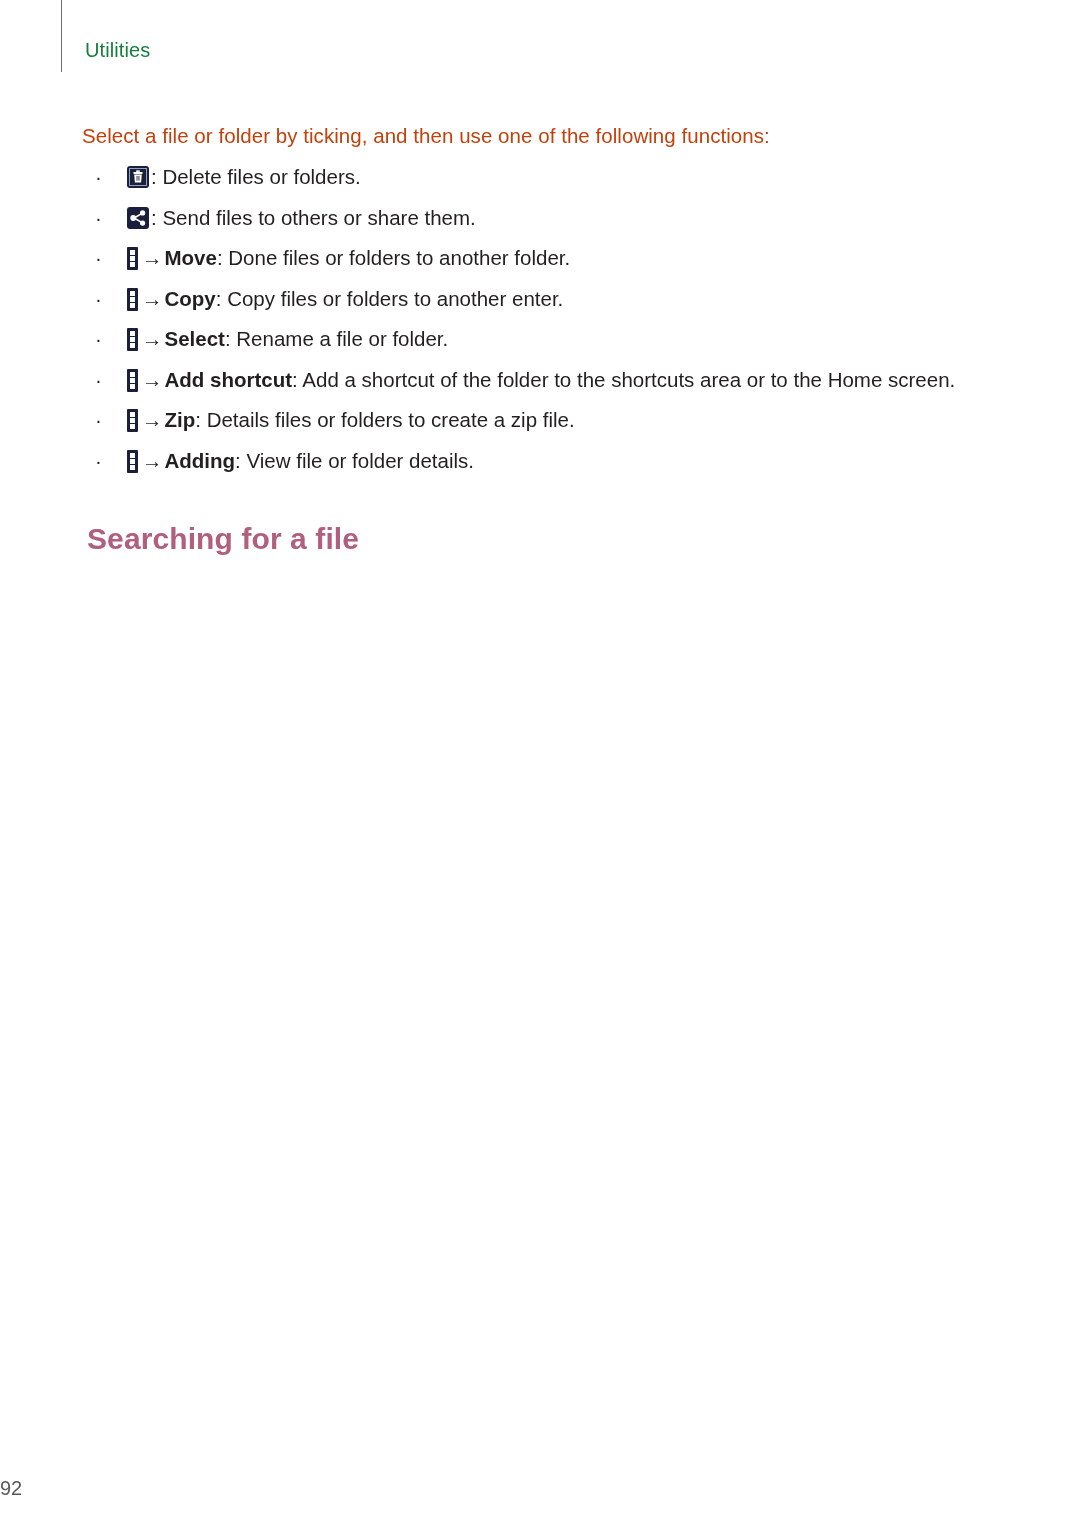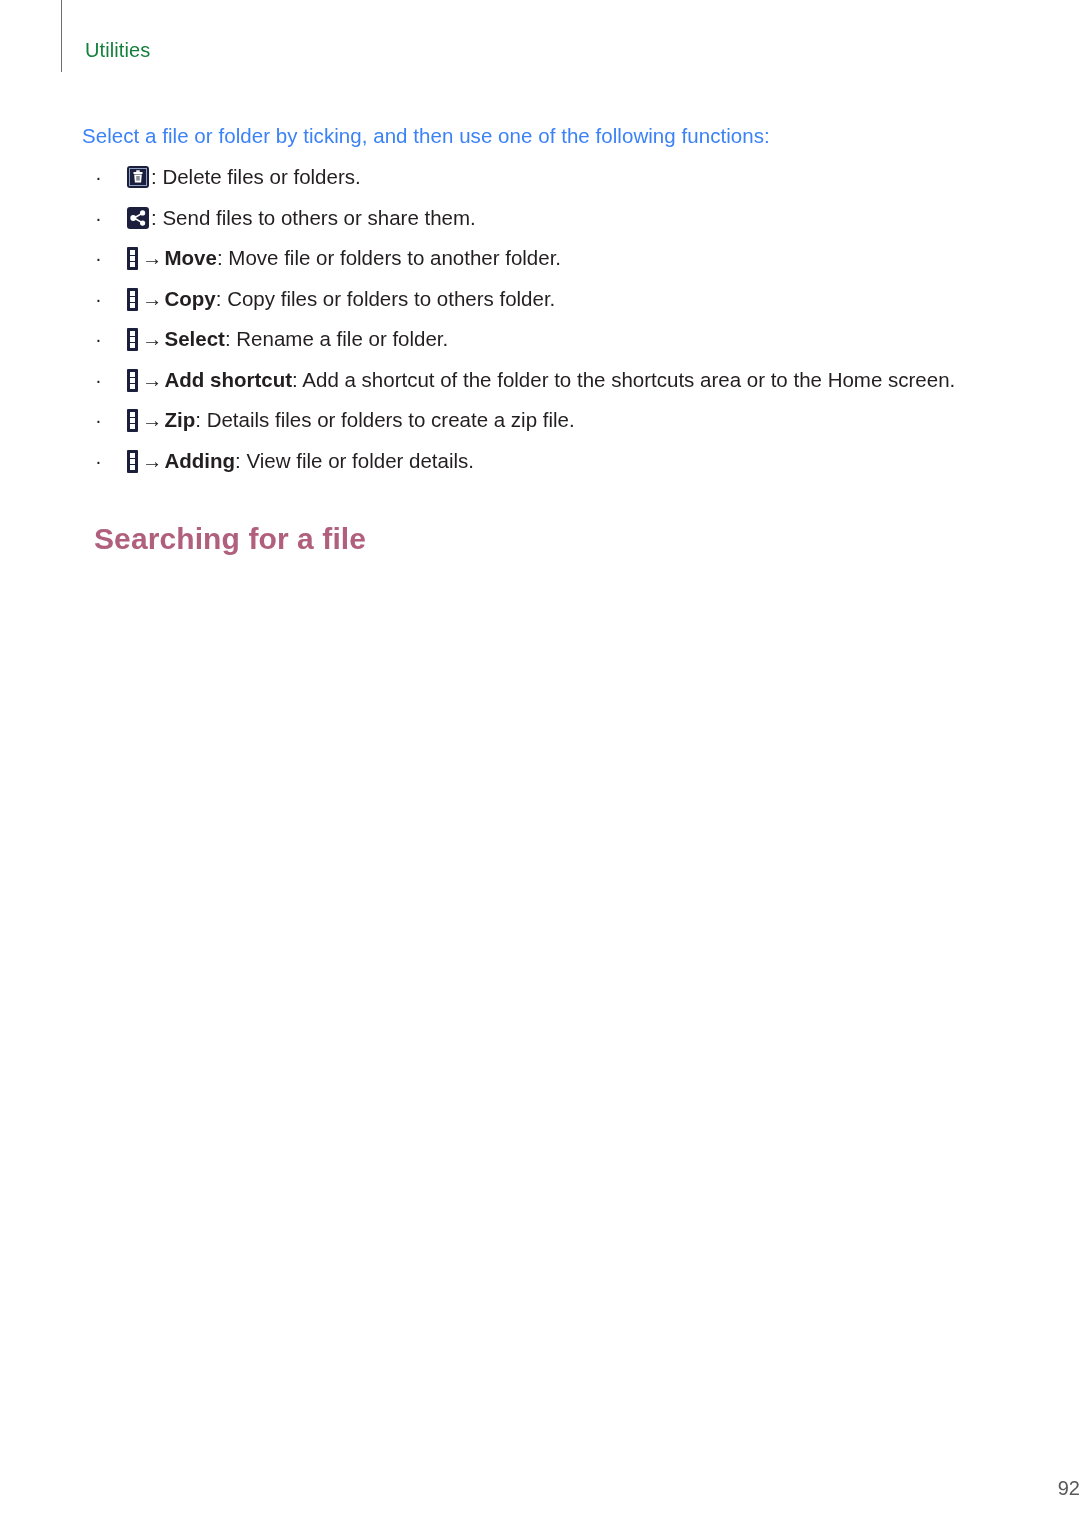--- a/index.html
+++ b/index.html
@@ -46,21 +46,21 @@
   .content {
     position: absolute;
     left: 82px;
     top: 120px;
     width: 920px;
   }
 
   .body-text {
     font-size: 20.5px;
     line-height: 32px;
-    color: #3b82f6;
+    color: #c2410c;
     letter-spacing: 0.05px;
   }
 
   .intro {
     margin: 0 0 9px 0;
   }
 
   
   ul.fn-list {
     list-style: none;
@@ -148,37 +148,37 @@
     padding: 0 2px 0 3px;
     font-size: 20.5px;
   }
   b, .bold { font-weight: bold; }
 
   
   h2.section {
     font-size: 30px;
     font-weight: bold;
     color: #b05f7c;
-    margin: 12px;
+    margin: 5px;
     letter-spacing: 0.1px;
     line-height: 38px;
   }
   .sec-search-wrap { margin-top: 43px; }
   .sec-search-wrap .after { margin-top: 16px; }
 
   .sec-add-wrap { margin-top: 48px; }
   .sec-add-wrap .after { margin-top: 18px; }
 
   
   .page-number {
     position: absolute;
     left: 0;
     top: 1477px;
     width: 100%;
-    text-align: right;
+    text-align: left;
     font-size: 20px;
     color: #58595b;
   }
 </style>
 </head>
 <body>
 
 <div class="running-head">
   <div class="head-rule"></div>
   <div class="head-title">Utilities</div>
@@ -212,30 +212,30 @@
               <circle cx="15.6" cy="16.1" r="2.6" fill="#ffffff"></circle>
             </svg></span><span>:</span> <span>Send files to others or share them.</span></span>
     </li>
 
     <li>
       <span class="dot">·</span>
       <span class="li-body"><span class="icon icon-menu"><span class="dots">
               <i></i>
               <i></i>
               <i></i>
-            </span></span><span class="arrow">→</span><b>Move</b><span>:</span> <span>Move file or folders to another folder.</span></span>
-    </li>
-
-    <li>
-      <span class="dot">·</span>
-      <span class="li-body"><span class="icon icon-menu"><span class="dots">
-              <i></i>
-              <i></i>
-              <i></i>
-            </span></span><span class="arrow">→</span><b>Copy</b><span>:</span> <span>Copy files or folders to others folder.</span></span>
+            </span></span><span class="arrow">→</span><b>Move</b><span>:</span> <span>Done files or folders to another folder.</span></span>
+    </li>
+
+    <li>
+      <span class="dot">·</span>
+      <span class="li-body"><span class="icon icon-menu"><span class="dots">
+              <i></i>
+              <i></i>
+              <i></i>
+            </span></span><span class="arrow">→</span><b>Copy</b><span>:</span> <span>Copy files or folders to another enter.</span></span>
     </li>
 
     <li>
       <span class="dot">·</span>
       <span class="li-body"><span class="icon icon-menu"><span class="dots">
               <i></i>
               <i></i>
               <i></i>
             </span></span><span class="arrow">→</span><b>Select</b><span>:</span> <span>Rename a file or folder.</span></span>
     </li>

